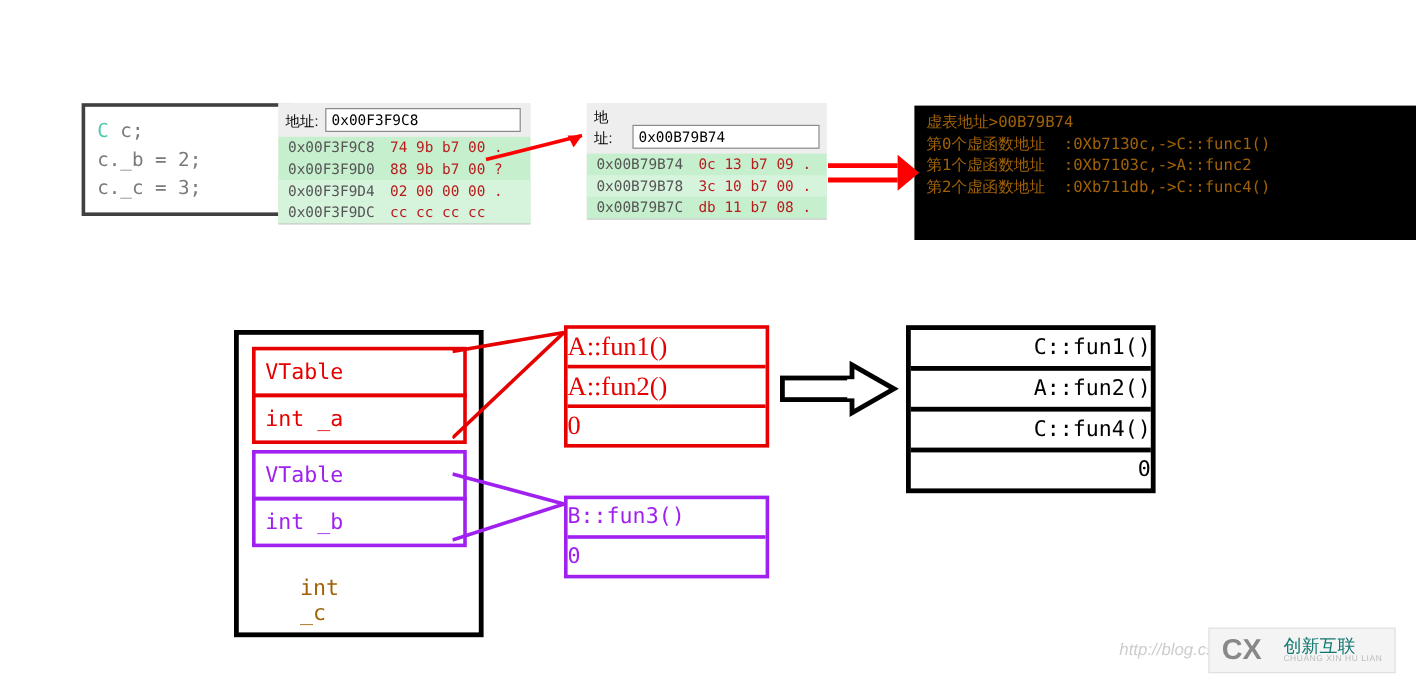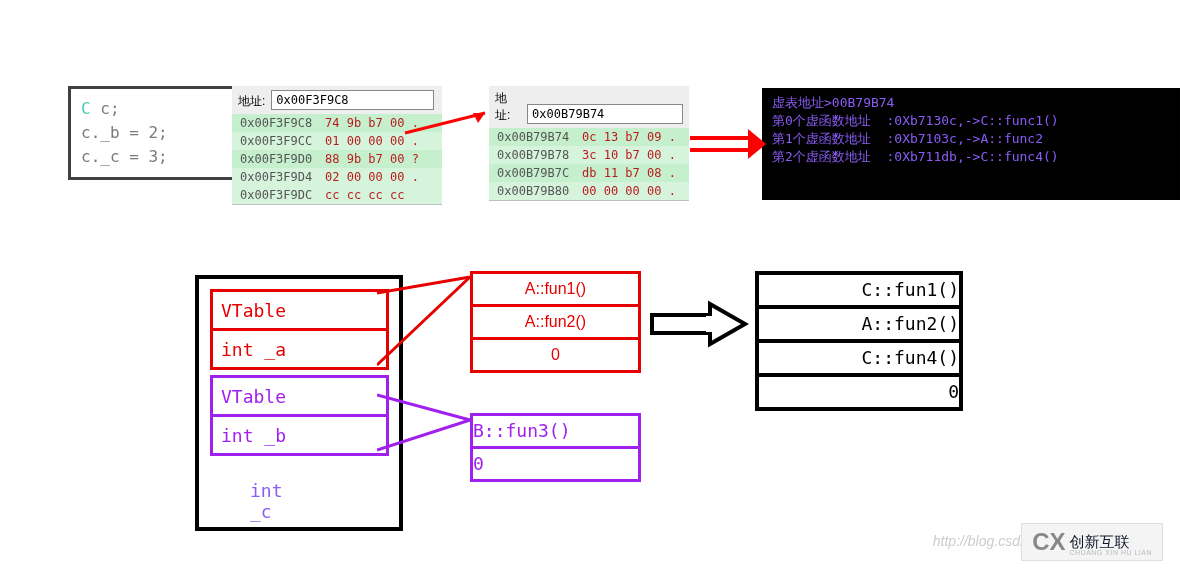--- a/index.html
+++ b/index.html
@@ -8,62 +8,58 @@
     .code-var{color:#7a7a7a}
     .mem-panel{position:absolute;background:#eee;border-bottom:1px solid #c0c0c0;font-family:"Microsoft YaHei",sans-serif;font-size:12px}
     .mem-addr-bar{display:flex;align-items:flex-end;padding:4px 6px;gap:6px;background:#eee}
     .mem-addr-input{border:1px solid #888;font-family:Consolas,monospace;font-size:12px;padding:2px 4px;min-width:120px;background:#fff}
     .mem-table{background:#c6efce;font-family:Consolas,monospace;font-size:12px}
     .mem-row{display:flex;padding:2px 8px}
     .mem-row.alt{background:#d6f3dc}
     .mem-row.hl{color:#cc0000}
     .mem-addr{width:85px;color:#555}
     .mem-bytes{color:#b91c1c}
-    .console{position:absolute;background:#000;color:#8b5cf6;font-family:Consolas,"Microsoft YaHei",monospace;font-size:13px;padding:6px 10px;line-height:18px}
+    .console{position:absolute;background:#000;color:#a16207;font-family:Consolas,"Microsoft YaHei",monospace;font-size:13px;padding:6px 10px;line-height:18px}
     .dline{white-space:pre}
     .arrow-red{position:absolute}
     .diagram{position:absolute;left:195px;top:275px;}
     .black-box{position:absolute;border:4px solid #000}
     .red-cell{position:absolute;border:3px solid #e60000;color:#e60000;font-family:monospace;font-size:18px;display:flex;align-items:center;padding-left:8px}
     .purple-cell{position:absolute;border:3px solid #a020f0;color:#a020f0;font-family:monospace;font-size:18px;display:flex;align-items:center;padding-left:8px}
     .black-table{position:absolute;border:4px solid #000}
     .black-row{border-bottom:4px solid #000;text-align:right;font-family:Consolas,monospace;font-size:18px;height:30px;line-height:30px}
     .black-row:last-child{border-bottom:0}
     .red-table{position:absolute;border:3px solid #e60000}
-    .red-row{border-bottom:3px solid #e60000;text-align:center;font-family:Liberation Sans, sans-serif;font-size:16px;height:30px;line-height:30px;color:#e60000}
+    .red-row{border-bottom:3px solid #e60000;text-align:left;font-family:Liberation Serif, serif;font-size:22px;height:30px;line-height:30px;color:#e60000}
     .red-row:last-child{border-bottom:0}
     .purple-table{position:absolute;border:3px solid #a020f0}
     .purple-row{border-bottom:3px solid #a020f0;text-align:left;font-family:Consolas,monospace;font-size:18px;height:30px;line-height:30px;color:#a020f0}
     .purple-row:last-child{border-bottom:0}
-    .lbl{position:absolute;font-family:monospace;font-size:18px;color:#8b5cf6}
-    .logo{position:absolute;right:20px;bottom:10px;display:flex;align-items:flex-end;gap:4px;color:#999;font-size:16px}
+    .lbl{position:absolute;font-family:monospace;font-size:18px;color:#a16207}
+    .logo{position:absolute;right:20px;bottom:10px;display:flex;align-items:center;gap:18px;color:#999;font-size:16px}
     .logo .cx{font-size:24px;font-weight:bold;color:#888}
   </style>
 </head>
 <body>
 
 <div class="code-block">
   <div><span class="code-type">C</span><span class="code-var"> c;</span></div>
   <div class="code-var">c._b = 2;</div>
   <div class="code-var">c._c = 3;</div>
 </div>
 
 <div class="mem-panel" style="left:232px;top:86px;width:210px">
   <div class="mem-addr-bar">
     <span>地址:</span>
     <input class="mem-addr-input" value="0x00F3F9C8" style="">
   </div>
   <div class="mem-table" id="mem1-table">
       <div class="mem-row">
         <span class="mem-addr">0x00F3F9C8</span>
         <span class="mem-bytes">74 9b b7 00  .</span>
-      </div>
-      <div class="mem-row alt">
-        <span class="mem-addr">0x00F3F9CC</span>
-        <span class="mem-bytes">01 00 00 00  .</span>
       </div>
       <div class="mem-row">
         <span class="mem-addr">0x00F3F9D0</span>
         <span class="mem-bytes">88 9b b7 00  ?</span>
       </div>
       <div class="mem-row alt">
         <span class="mem-addr">0x00F3F9D4</span>
         <span class="mem-bytes">02 00 00 00  .</span>
       </div>
       <div class="mem-row alt">
@@ -83,24 +79,20 @@
         <span class="mem-addr">0x00B79B74</span>
         <span class="mem-bytes">0c 13 b7 09  .</span>
       </div>
       <div class="mem-row alt">
         <span class="mem-addr">0x00B79B78</span>
         <span class="mem-bytes">3c 10 b7 00  .</span>
       </div>
       <div class="mem-row">
         <span class="mem-addr">0x00B79B7C</span>
         <span class="mem-bytes">db 11 b7 08  .</span>
-      </div>
-      <div class="mem-row alt">
-        <span class="mem-addr">0x00B79B80</span>
-        <span class="mem-bytes">00 00 00 00  .</span>
       </div>
     </div>
 </div>
 
 <div class="console" style="left:762px;top:88px;width:398px;height:100px">
   <div class="dline">虚表地址&gt;00B79B74</div>
   <div class="dline">第0个虚函数地址  :0Xb7130c,-&gt;C::func1()</div>
   <div class="dline">第1个虚函数地址  :0Xb7103c,-&gt;A::func2</div>
   <div class="dline">第2个虚函数地址  :0Xb711db,-&gt;C::func4()</div>
 </div>
@@ -157,16 +149,16 @@
     <rect x="2" y="15" width="60" height="18" fill="#fff" stroke="#000" stroke-width="4"></rect>
     <polygon points="60,4 95,24 60,44" fill="#fff" stroke="#000" stroke-width="4"></polygon>
     <rect x="56" y="16" width="10" height="16" fill="#fff"></rect>
   </svg>
 </div>
 
 <div style="position:absolute;right:128px;bottom:22px;color:#ccc;font-size:14px;font-style:italic">http://blog.csdn.net/</div>
 <div class="logo" style="background:#f4f4f4;padding:4px 10px;border:1px solid #e0e0e0">
   <span class="cx">CX</span>
   <span style="display:flex;flex-direction:column;line-height:1">
-    <span style="color:#0f172a;font-size:15px">创新互联</span>
+    <span style="color:#0f766e;font-size:15px">创新互联</span>
     <span style="color:#bbb;font-size:7px;letter-spacing:0.5px">CHUANG XIN HU LIAN</span>
   </span>
 </div>
 
 </body></html>

